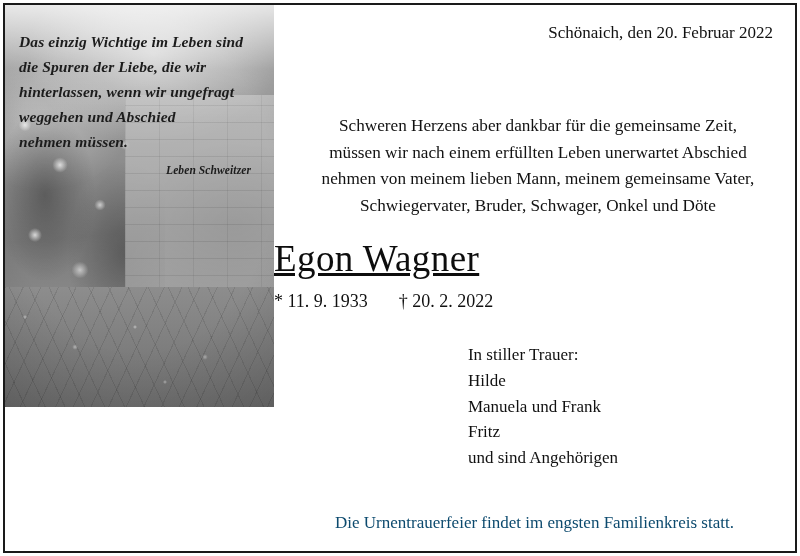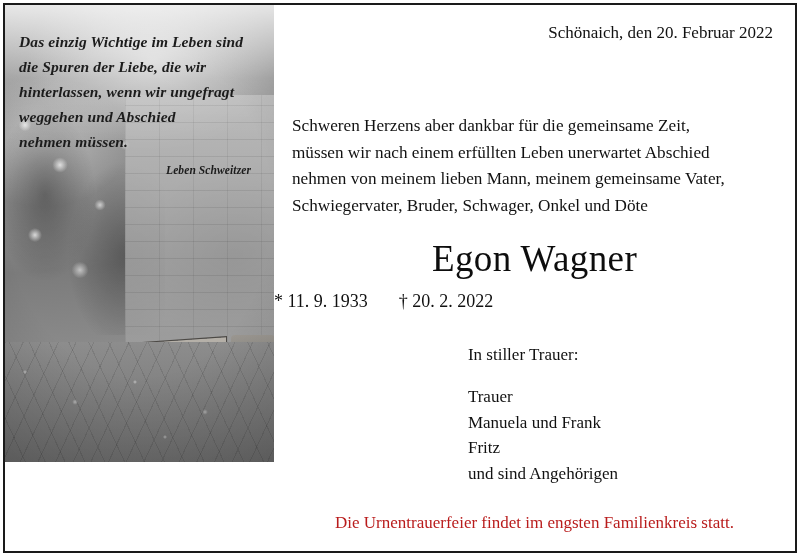--- a/index.html
+++ b/index.html
@@ -27,21 +27,21 @@
     bottom: 3px;
     border: 2px solid #1a1a1a;
     box-sizing: border-box;
   }
   
   .photo-panel {
     position: absolute;
     left: 5px;
     top: 5px;
     width: 269px;
-    height: 457px;
+    height: 402px;
     overflow: hidden;
     background: #fdba74;
   }
   .photo-bg {
     position: absolute;
     inset: 0;
     background:
       radial-gradient(ellipse 180px 130px at 55% 12%, rgba(255,255,255,0.55), rgba(255,255,255,0) 70%),
       radial-gradient(ellipse 120px 90px at 14% 30%, rgba(255,255,255,0.35), rgba(255,255,255,0) 72%),
       radial-gradient(ellipse 150px 120px at 85% 55%, rgba(40,40,40,0.45), rgba(0,0,0,0) 70%),
@@ -201,60 +201,60 @@
   .intro {
     position: absolute;
     left: 18px;
     top: 108px;
     width: 492px;
     font-size: 17.2px;
     line-height: 1.55;
     color: #111;
     text-align: left;
   }
-  .intro span { display: block; white-space: nowrap; }
+  .intro span { display: block; white-space: nowrap; text-align: center; }
   .name {
     position: absolute;
     left: 0;
     right: 0;
     top: 232px;
-    text-align: center;
     font-size: 37px;
     letter-spacing: 0.4px;
     color: #0d0d0d;
+    text-decoration: underline;
   }
   .dates {
     position: absolute;
     left: 0;
     right: 0;
     top: 286px;
     font-size: 18px;
     color: #111;
   }
   .dates .sep { display: inline-block; width: 22px; }
   .mourners {
     position: absolute;
     left: 269px;
     top: 337px;
     font-size: 17px;
     line-height: 1.52;
     color: #111;
     transform: translateX(-50%);
     text-align: left;
   }
-  .mourners .heading { margin-bottom: 16px; white-space: nowrap; }
+  .mourners .heading { white-space: nowrap; }
   .mourners .m-line { white-space: nowrap; }
   .footer {
     position: absolute;
     left: 0;
     right: 0;
     bottom: 18px;
     text-align: center;
     font-size: 17px;
-    color: #b91c1c;
+    color: #0c4a6e;
   }
 </style>
 </head>
 <body>
 
 <div class="page">
 
   <div class="border-frame"></div>
 
   <div class="photo-panel">
@@ -296,21 +296,21 @@
     <div class="name">Egon Wagner</div>
 
     <div class="dates">
       <span>* 11. 9. 1933</span>
       <span class="sep"></span>
       <span>† 20. 2. 2022</span>
     </div>
 
     <div class="mourners">
       <div class="heading">In stiller Trauer:</div>
-      <div class="m-line">Trauer</div>
+      <div class="m-line">Hilde</div>
       <div class="m-line">Manuela und Frank</div>
       <div class="m-line">Fritz</div>
       <div class="m-line">und sind Angehörigen</div>
     </div>
 
     <div class="footer">Die Urnentrauerfeier findet im engsten Familienkreis statt.</div>
 
   </div>
 </div>
 

